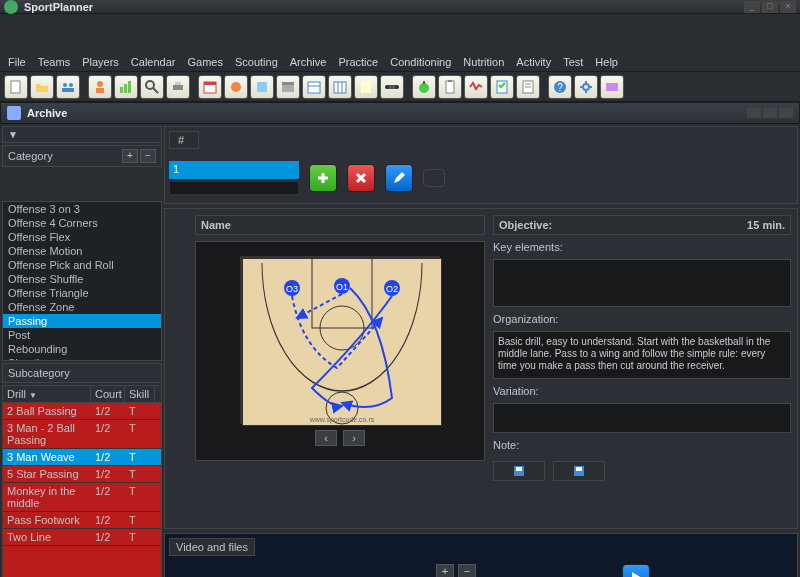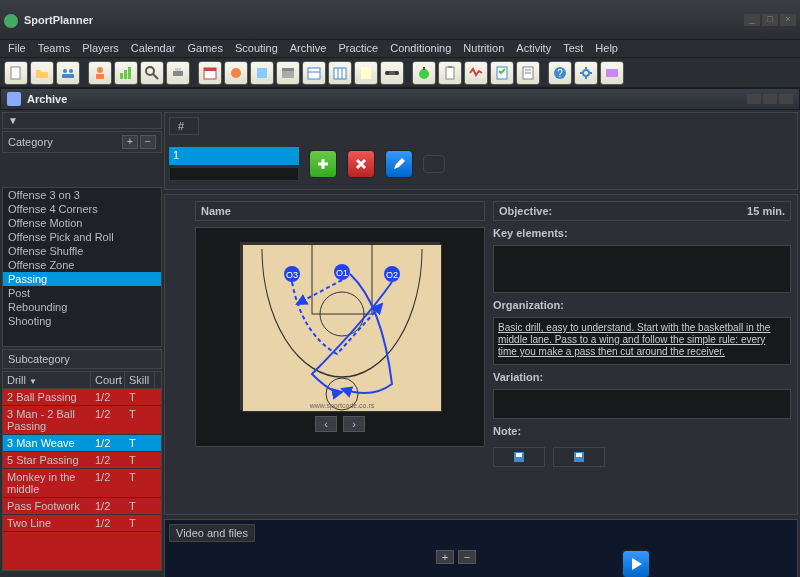--- a/index.html
+++ b/index.html
@@ -1,22 +1,22 @@
 <!DOCTYPE html>
 <html><head>
 <meta charset="utf-8">
 <style>
 * { margin: 0; padding: 0; box-sizing: border-box; font-family: Arial, sans-serif; }
 body { background: #2a2e33; color: #c0c4c8; font-size: 11px; overflow: hidden; width: 800px; height: 577px; }
-.titlebar { height: 40px; background: linear-gradient(#3a3e43,#2a2e33); display: flex; padding: 14px 4px; border-bottom:1px solid #1a1c1f; }
+.titlebar { height: 14px; background: linear-gradient(#3a3e43,#2a2e33); display: flex; align-items: center; padding: 4px 4px; border-bottom:1px solid #1a1c1f; }
 .titlebar .app-icon { width:14px; height:14px; background:#4a6; border-radius:50%; margin-right:6px; }
 .titlebar .title { color:#e0e4e8; font-weight:bold; flex:1; }
 .winctl { display:flex; gap:2px; }
 .winctl div { width:16px; height:12px; background:#444; text-align:center; line-height:10px; font-size:9px; color:#888; cursor:pointer; }
-.menubar { height:18px; display:flex; gap:12px; padding:2px 8px; background:#2a2e33; border-bottom:1px solid #1a1c1f; }
+.menubar { height:18px; display:flex; gap:12px; padding:2px 8px; background:#2a2e33; border-bottom:1px solid #1a1c1f;margin-top:40px; }
 .menubar span { color:#d0d4d8; cursor:pointer; }
 .toolbar { height:30px; display:flex; align-items:center; gap:2px; padding:2px 4px; background:#2a2e33; border-bottom:1px solid #1a1c1f; }
 .toolbar .tb { width:24px; height:24px; border:1px solid #555; border-radius:3px; display:flex; align-items:center; justify-content:center; cursor:pointer; background:linear-gradient(#f8f8f0,#e0e0d0); }
 .toolbar .tb svg { width:16px; height:16px; }
 .toolbar .sep { width:4px; }
 .panel-head { height:22px; background:linear-gradient(#3a4048,#2c3036); display:flex; align-items:center; padding:0 6px; border:1px solid #1a1c1f; }
 .panel-head .picon { width:14px; height:14px; background:#8af; border-radius:2px; margin-right:6px; }
 .panel-head .ptitle { color:#e8ecf0; font-weight:bold; flex:1; }
 .panel-head .pctl { display:flex; gap:2px; }
 .panel-head .pctl div { width:14px; height:10px; background:#444; }
@@ -51,23 +51,23 @@
 .detail { border:1px solid #444; background:#2c3036; padding:6px; display:flex; gap:8px; flex:1; }
 .detail-left { width:290px;margin-left:24px; }
 .dhead { padding:3px 5px; background:#2a2e33; border:1px solid #444; margin-bottom:6px; font-weight:bold; }
 .court-wrap { background:#18191b; padding:14px; border:1px solid #444; display:flex; flex-direction:column; align-items:center; gap:6px; }
 .court { width:200px; height:168px; background:#e8d4a8; position:relative; border:2px solid #333; }
 .navbtns { display:flex; gap:6px; }
 .navbtns div { width:22px; height:16px; background:#3a3e44; border:1px solid #555; cursor:pointer; text-align:center; line-height:14px; }
 .detail-right { flex:1; display:flex; flex-direction:column; gap:4px; }
 .objrow { display:flex; background:#2a2e33; border:1px solid #444; padding:3px 5px; font-weight:bold; }
 .objrow .lbl { flex:1; }
-.fieldlabel { font-weight:bold; padding:2px 0; }
+.fieldlabel { font-weight:normal; padding:2px 0; }
 .fieldbox { background:#18191b; border:1px solid #444; padding:4px; min-height:30px; font-size:10px; line-height:12px; color:#c8ccd0; }
-.fieldbox.lg { min-height:48px;text-decoration:underline; }
+.fieldbox.lg { min-height:48px; }
 .actbtns { display:flex; gap:8px; margin-top:4px; }
 .actbtns div { width:52px; height:20px; background:#2a2e33; border:1px solid #444; cursor:pointer; display:flex; align-items:center; justify-content:center; }
 .video { border:1px solid #444; background:#0f172a; padding:4px; }
 .video .vh { background:#2a2e33; border:1px solid #444; padding:2px 6px; display:inline-block; }
 .video .vbody { display:flex; gap:10px; padding:8px; align-items:flex-start; }
 .video .vctl { display:flex; gap:4px; }
 .video .vctl div { width:18px; height:14px; background:#3a3e44; border:1px solid #555; text-align:center; line-height:12px; cursor:pointer; }
 .playbtn { width:28px; height:28px; background:linear-gradient(#39f,#06c); border-radius:4px; display:flex; align-items:center; justify-content:center; margin:0 auto; cursor:pointer; border:1px solid #222; }
 </style>
 </head>
@@ -260,23 +260,25 @@
     <div class="section-h">
       <span>Category</span>
       <div class="hbtns">
         <div class="hbtn">+</div>
         <div class="hbtn">−</div>
       </div>
     </div>
     <div class="catlist" id="catlist">
         <div>Offense 3 on 3</div>
         <div>Offense 4 Corners</div>
+        <div>Offense Flex</div>
         <div>Offense Motion</div>
         <div>Offense Pick and Roll</div>
         <div>Offense Shuffle</div>
+        <div>Offense Triangle</div>
         <div>Offense Zone</div>
         <div class="sel">Passing</div>
         <div>Post</div>
         <div>Rebounding</div>
         <div>Shooting</div>
       </div>
     <div class="subhead">
       <span>Subcategory</span>
     </div>
     <div class="drilltable">

